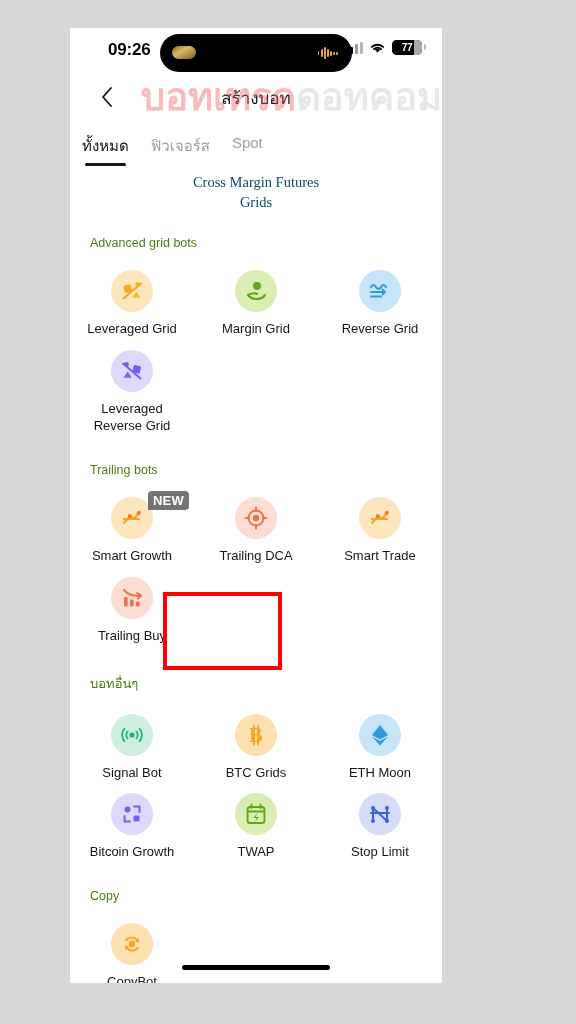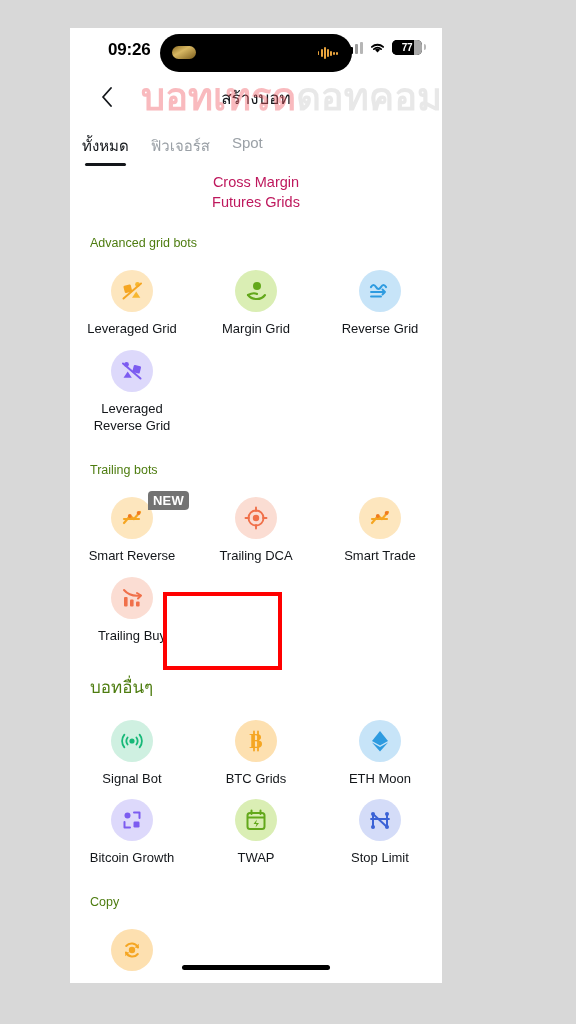--- a/index.html
+++ b/index.html
@@ -146,32 +146,33 @@
     position:absolute;
     left: 3px; right: 3px; bottom: 1px;
     height: 3px;
     background: #13161a;
     border-radius: 2px;
   }
 
   .subtitle {
     text-align: center;
     font-size: 14.5px;
-    color: #be185d;
+    color: #0c4a6e;
     line-height: 1.35;
     padding: 6px 118px 0 118px;
+    font-family: Liberation Serif, serif;
   }
 
   
   .section-label {
     font-size: 12.5px;
     color: #4d7c0f;
     padding: 24px 0 0 20px;
   }
-  .section-label.th { font-size: 17px; }
+  .section-label.th { font-size: 13px; }
 
   .grid {
     display: flex;
     flex-wrap: wrap;
     padding: 12px 0 0 0;
   }
   .cell {
     width: 33.3333%;
     display: flex;
     flex-direction: column;
@@ -342,21 +343,21 @@
     <div class="cell">
       <div class="badge">NEW</div>
       <div class="ico" style="background:#FDE6BE">
         <svg width="24" height="24" viewBox="0 0 24 24">
           <path d="M4 17 L10 10 L14 13 L20 6" stroke="#F5A623" stroke-width="2.2" fill="none" stroke-linecap="round" stroke-linejoin="round"></path>
           <path d="M4 13 h15" stroke="#F5A623" stroke-width="2.2" stroke-linecap="round"></path>
           <circle cx="9.8" cy="10" r="1.9" fill="#F07A1F"></circle>
           <circle cx="18.6" cy="7" r="1.9" fill="#F07A1F"></circle>
         </svg>
       </div>
-      <div class="cell-label">Smart Reverse</div>
+      <div class="cell-label">Smart Growth</div>
     </div>
 
     <div class="cell">
       <div class="ico" style="background:#FBDDD3">
         <svg width="24" height="24" viewBox="0 0 24 24">
           <circle cx="12" cy="12" r="7.5" stroke="#F0704A" stroke-width="1.9" fill="none"></circle>
           <circle cx="12" cy="12" r="3.2" fill="#F0704A"></circle>
           <path d="M12 1.5 v3.5 M12 19 v3.5 M1.5 12 h3.5 M19 12 h3.5" stroke="#F0704A" stroke-width="1.9" stroke-linecap="round"></path>
         </svg>
       </div>

